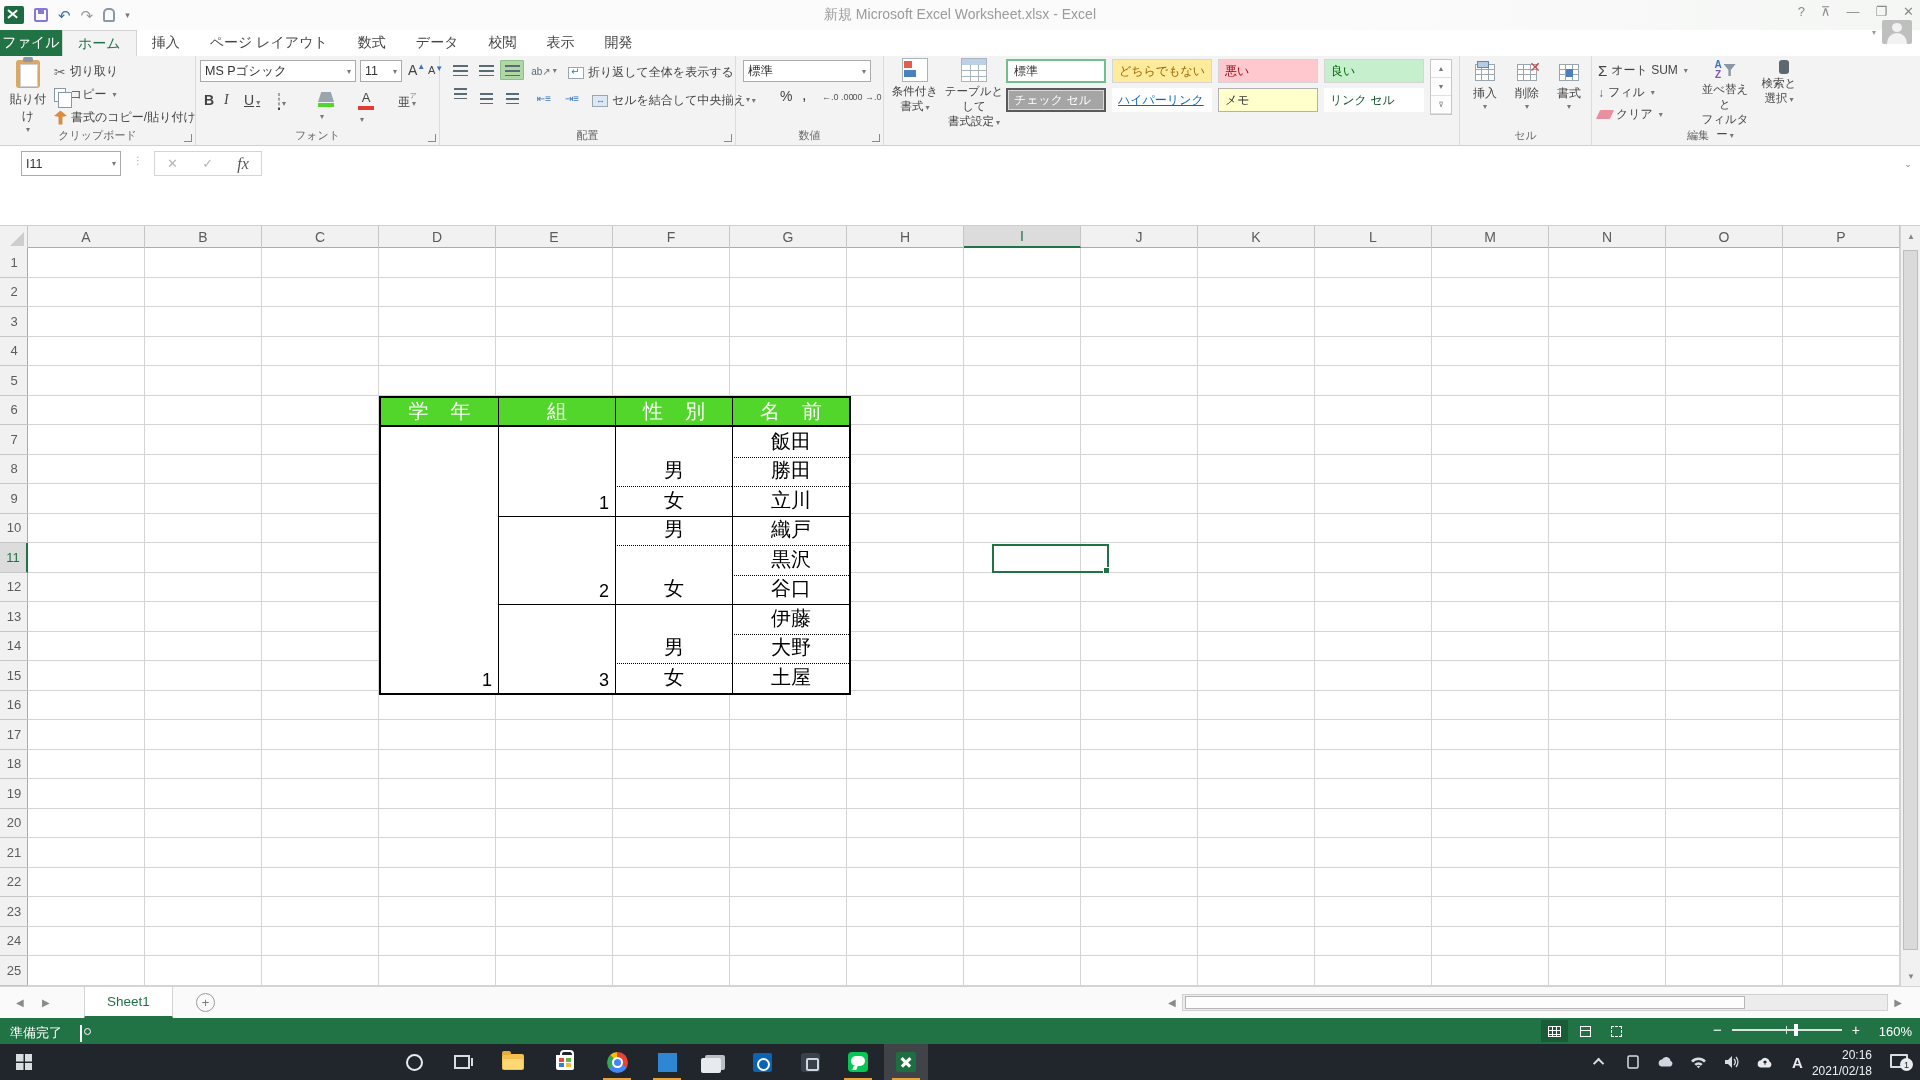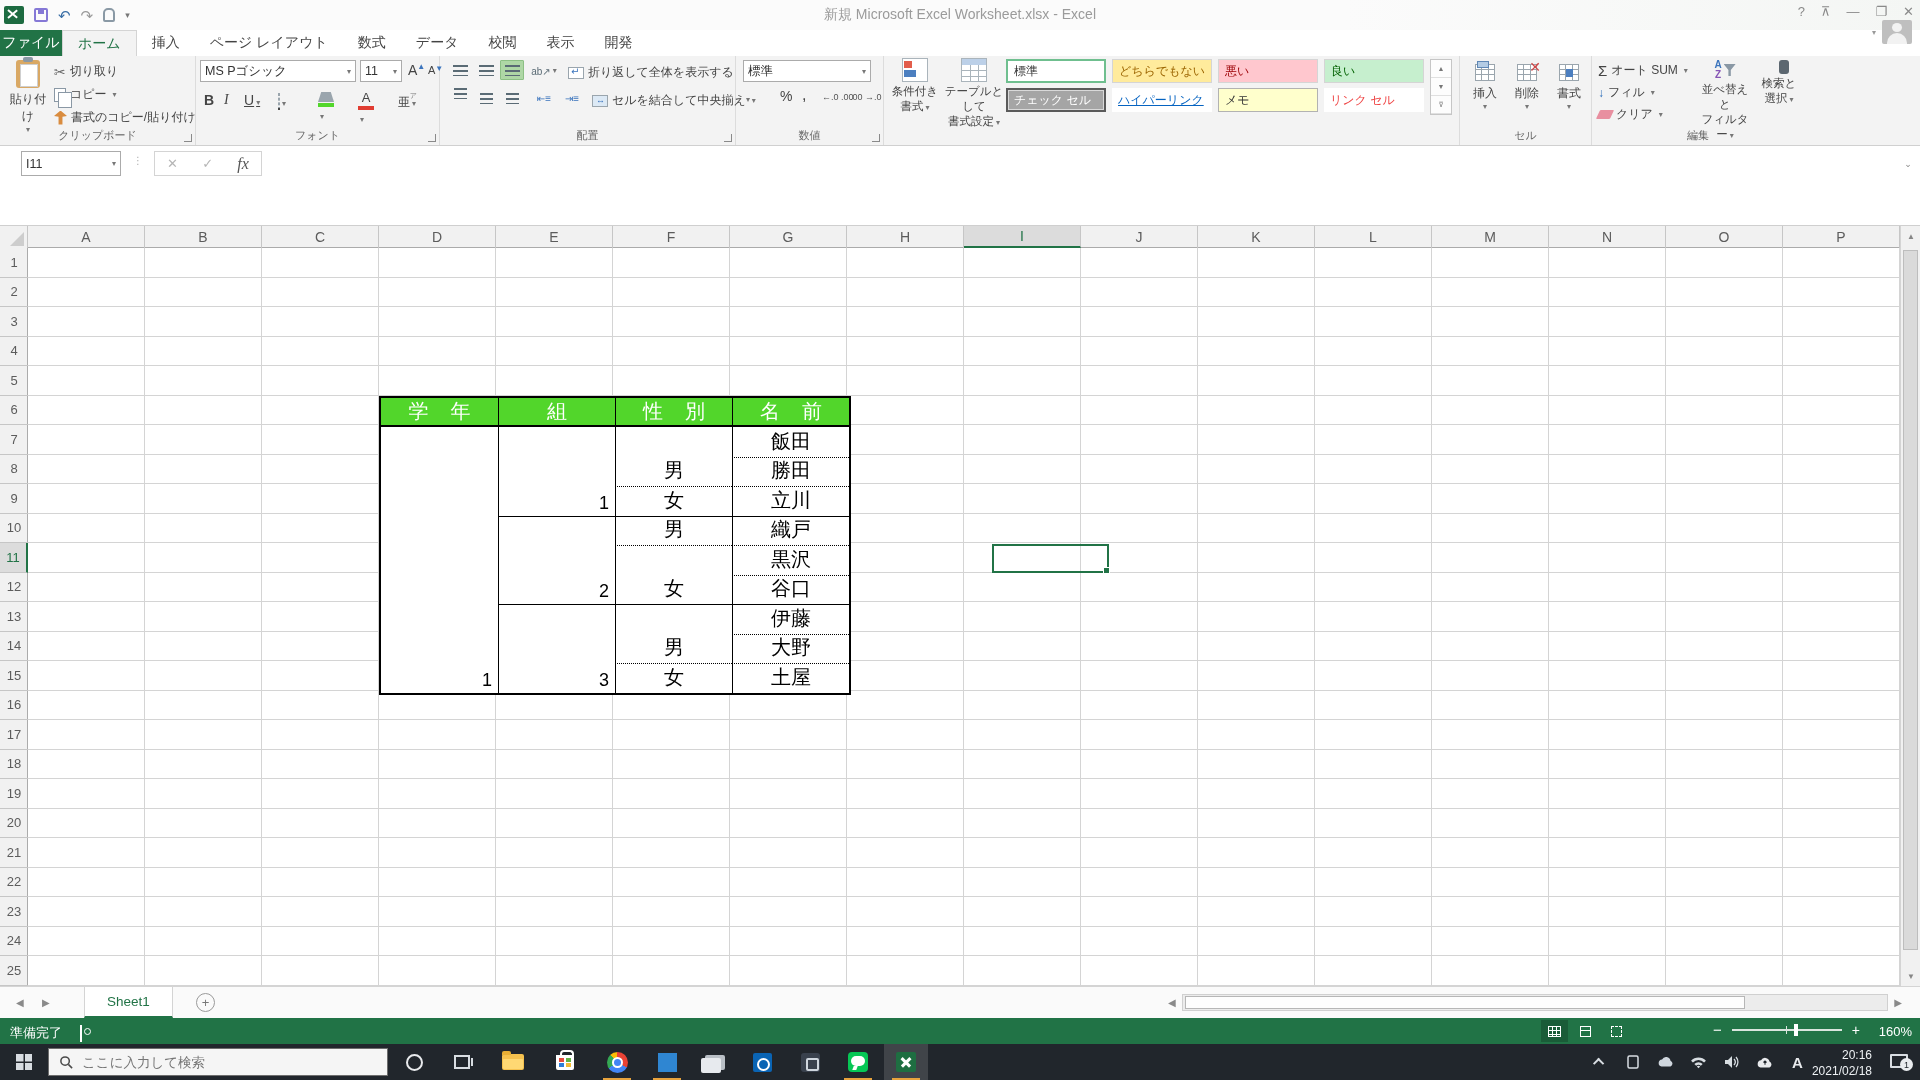--- a/index.html
+++ b/index.html
@@ -58,21 +58,21 @@
   
   .style-cell { position:absolute; width:100px; height:24px; font-size:12px; display:flex; align-items:center;
     padding:0 6px; border:1px solid #d5d5d5; background:#fff; color:#333; }
   .sc-sel { border:2px solid #6fbf8f; }
   .sc-neutral { background:#ffeb9c; color:#9c6500; }
   .sc-bad { background:#ffc7ce; color:#9c0006; }
   .sc-good { background:#c6efce; color:#006100; }
   .sc-check { background:#a5a5a5; color:#fff; border:2px solid #5a5a5a; box-shadow:inset 0 0 0 1px #d9d9d9; }
   .sc-link { color:#0563c1; text-decoration:underline; }
   .sc-memo { background:#ffffcc; border:1px solid #b2b2b2; }
-  .sc-linkcell { color:#ef4444; border-bottom:3px double #fa7d00; }
+  .sc-linkcell { color:#14532d; border-bottom:3px double #fa7d00; }
   .gal-scroll { position:absolute; width:22px; border:1px solid #c6c6c6; background:#fdfdfd; display:flex; flex-direction:column; }
   .gal-scroll div { flex:1; display:flex; align-items:center; justify-content:center; font-size:7px; color:#777; border-bottom:1px solid #e0e0e0; }
 
   
   .fbar { left:17px; top:147px; width:1920px; height:46px; background:#fff; border-bottom:2px solid #701a75; }
   .namebox { left:4px; top:4px; width:100px; height:25px; }
   .fxbox { left:137px; top:4px; width:108px; height:25px; border:1px solid #d4d4d4; display:flex; align-items:center;
     justify-content:space-around; color:#b5b5b5; }
   .fxbox .fx { font-style:italic; font-family:"Liberation Serif","DejaVu Serif",serif; font-size:16px; color:#555; }
   .fml { left:250px; top:4px; width:1645px; height:25px; border:none; outline:none; font-size:13px; }
@@ -599,27 +599,20 @@
         </span>
       <span style="font-size:14px;line-height:10px;">+</span>
     </div>
     <span class="abs" style="right:8px;top:6px;font-size:13px;">160%</span>
   </div>
 
   <div class="abs taskbar">
     <div class="abs startbtn">
         <span class="winlogo"></span>
       </div>
-    <div class="abs searchbox">
-      <svg width="15" height="15" viewBox="0 0 16 16">
-        <circle cx="6.5" cy="6.5" r="4.5" fill="none" stroke="#4a4a4a" stroke-width="1.6"></circle>
-        <line x1="10" y1="10" x2="14" y2="14" stroke="#4a4a4a" stroke-width="1.6"></line>
-      </svg>
-      <input placeholder="ここに入力して検索" style="">
-    </div>
     <div class="tb-app" style="left:392px;">
         <span class="cortana-ic"></span>
       </div>
     <div class="tb-app" style="left:440px;">
         <span class="taskview-ic"></span>
       </div>
     <div class="tb-app" style="left:491px;">
         <span class="folder-ic"></span>
       </div>
     <div class="tb-app" style="left:543px;">

